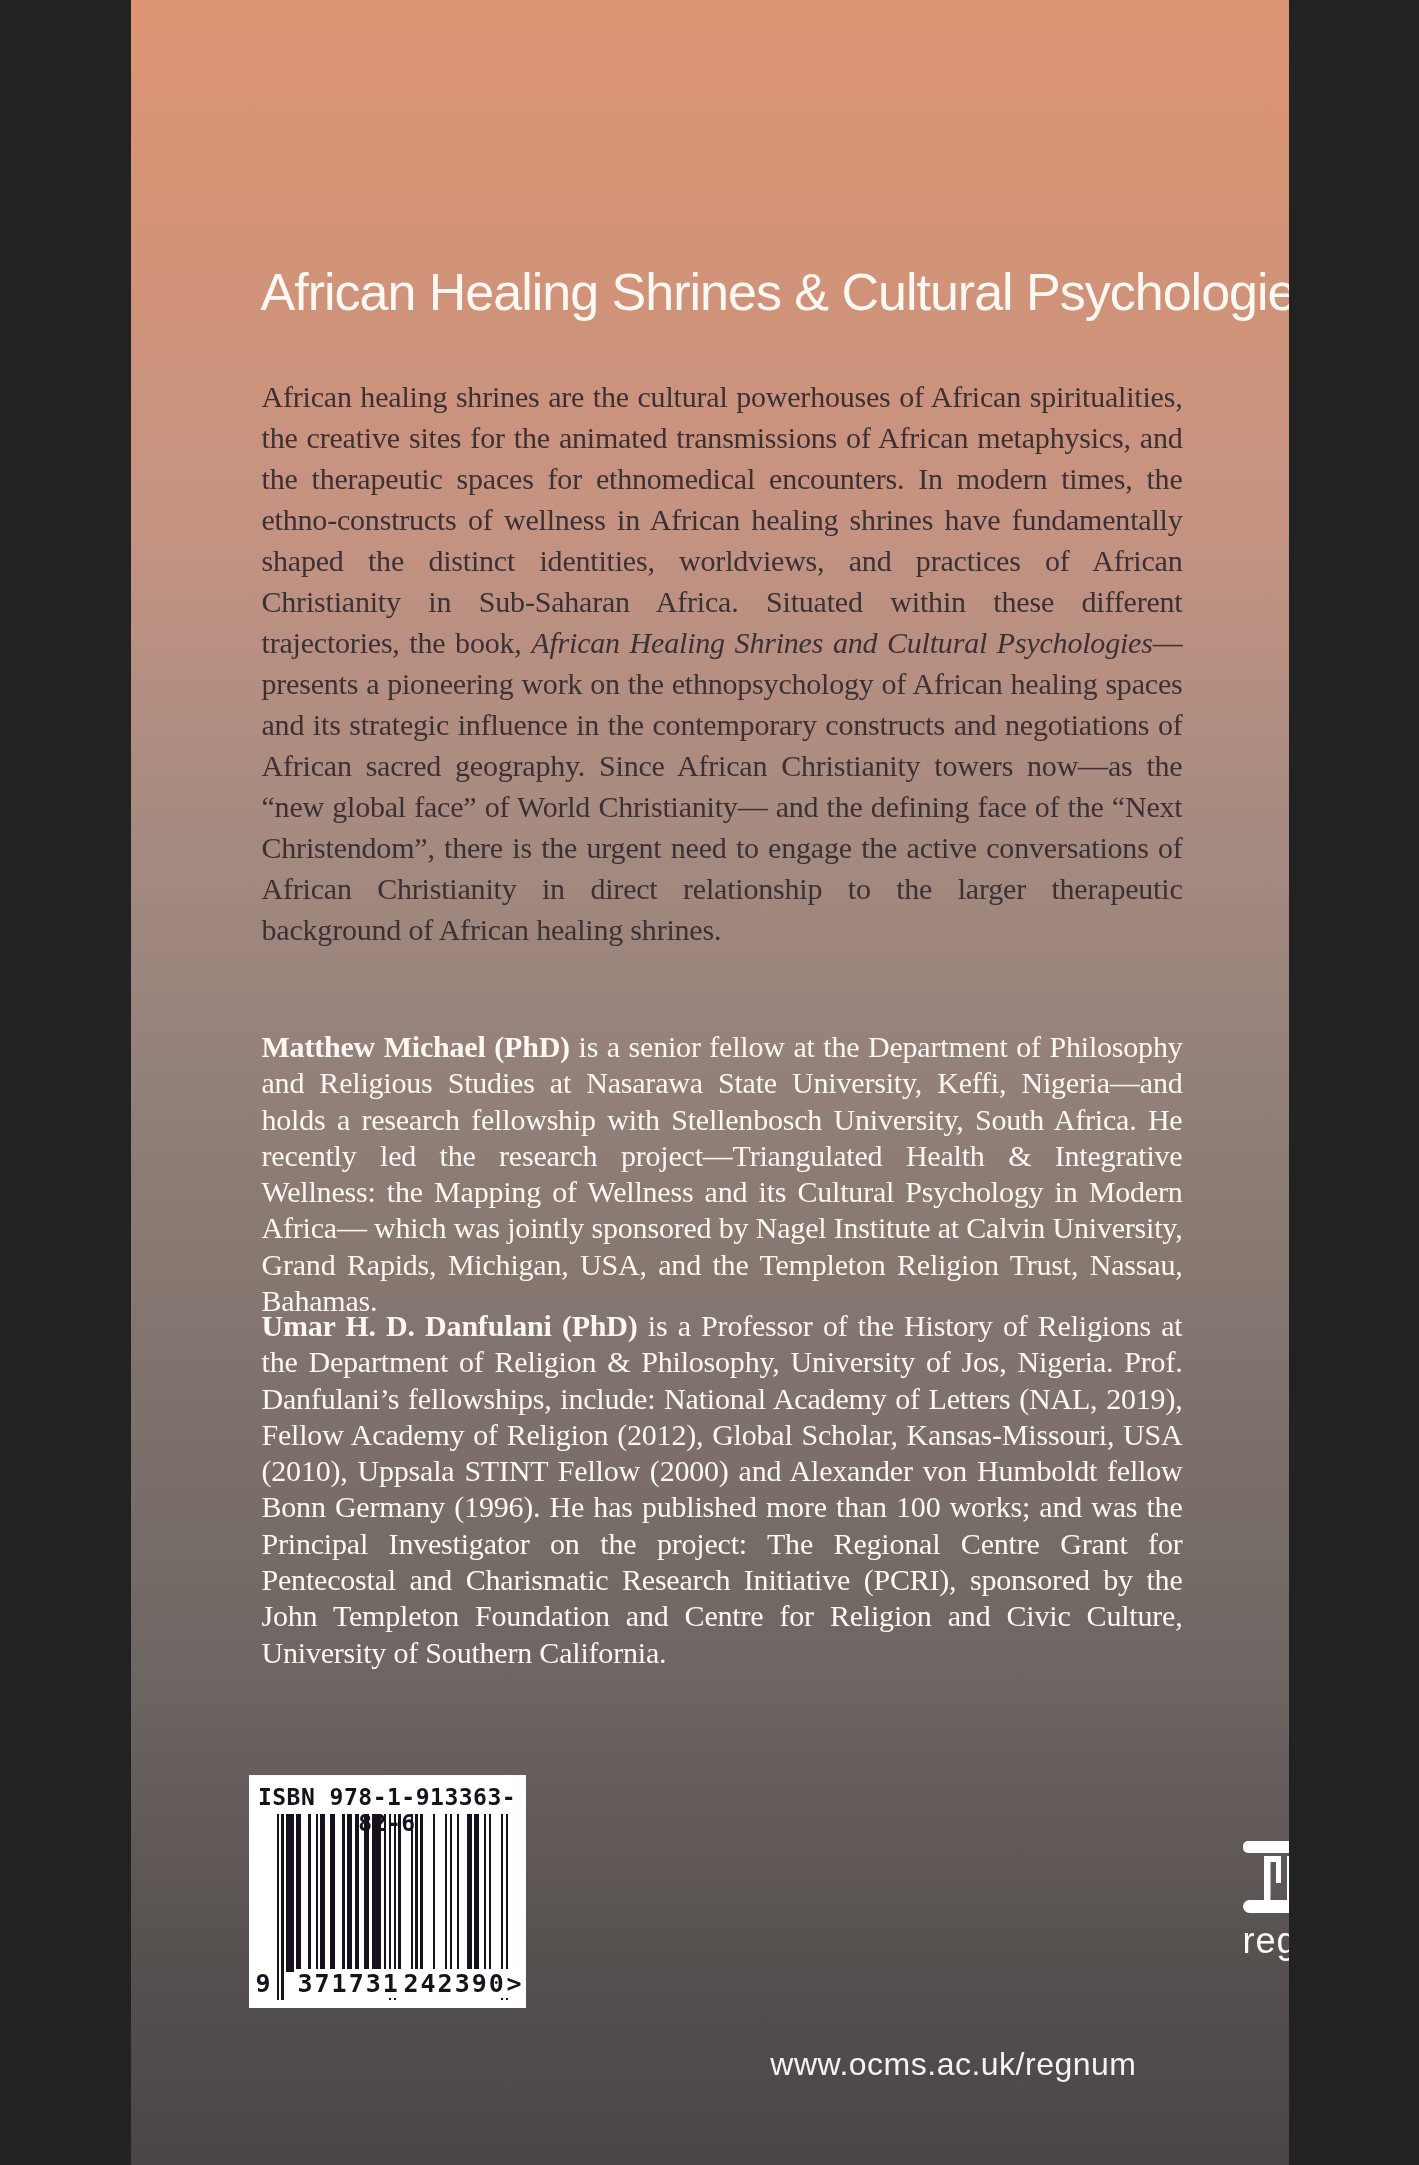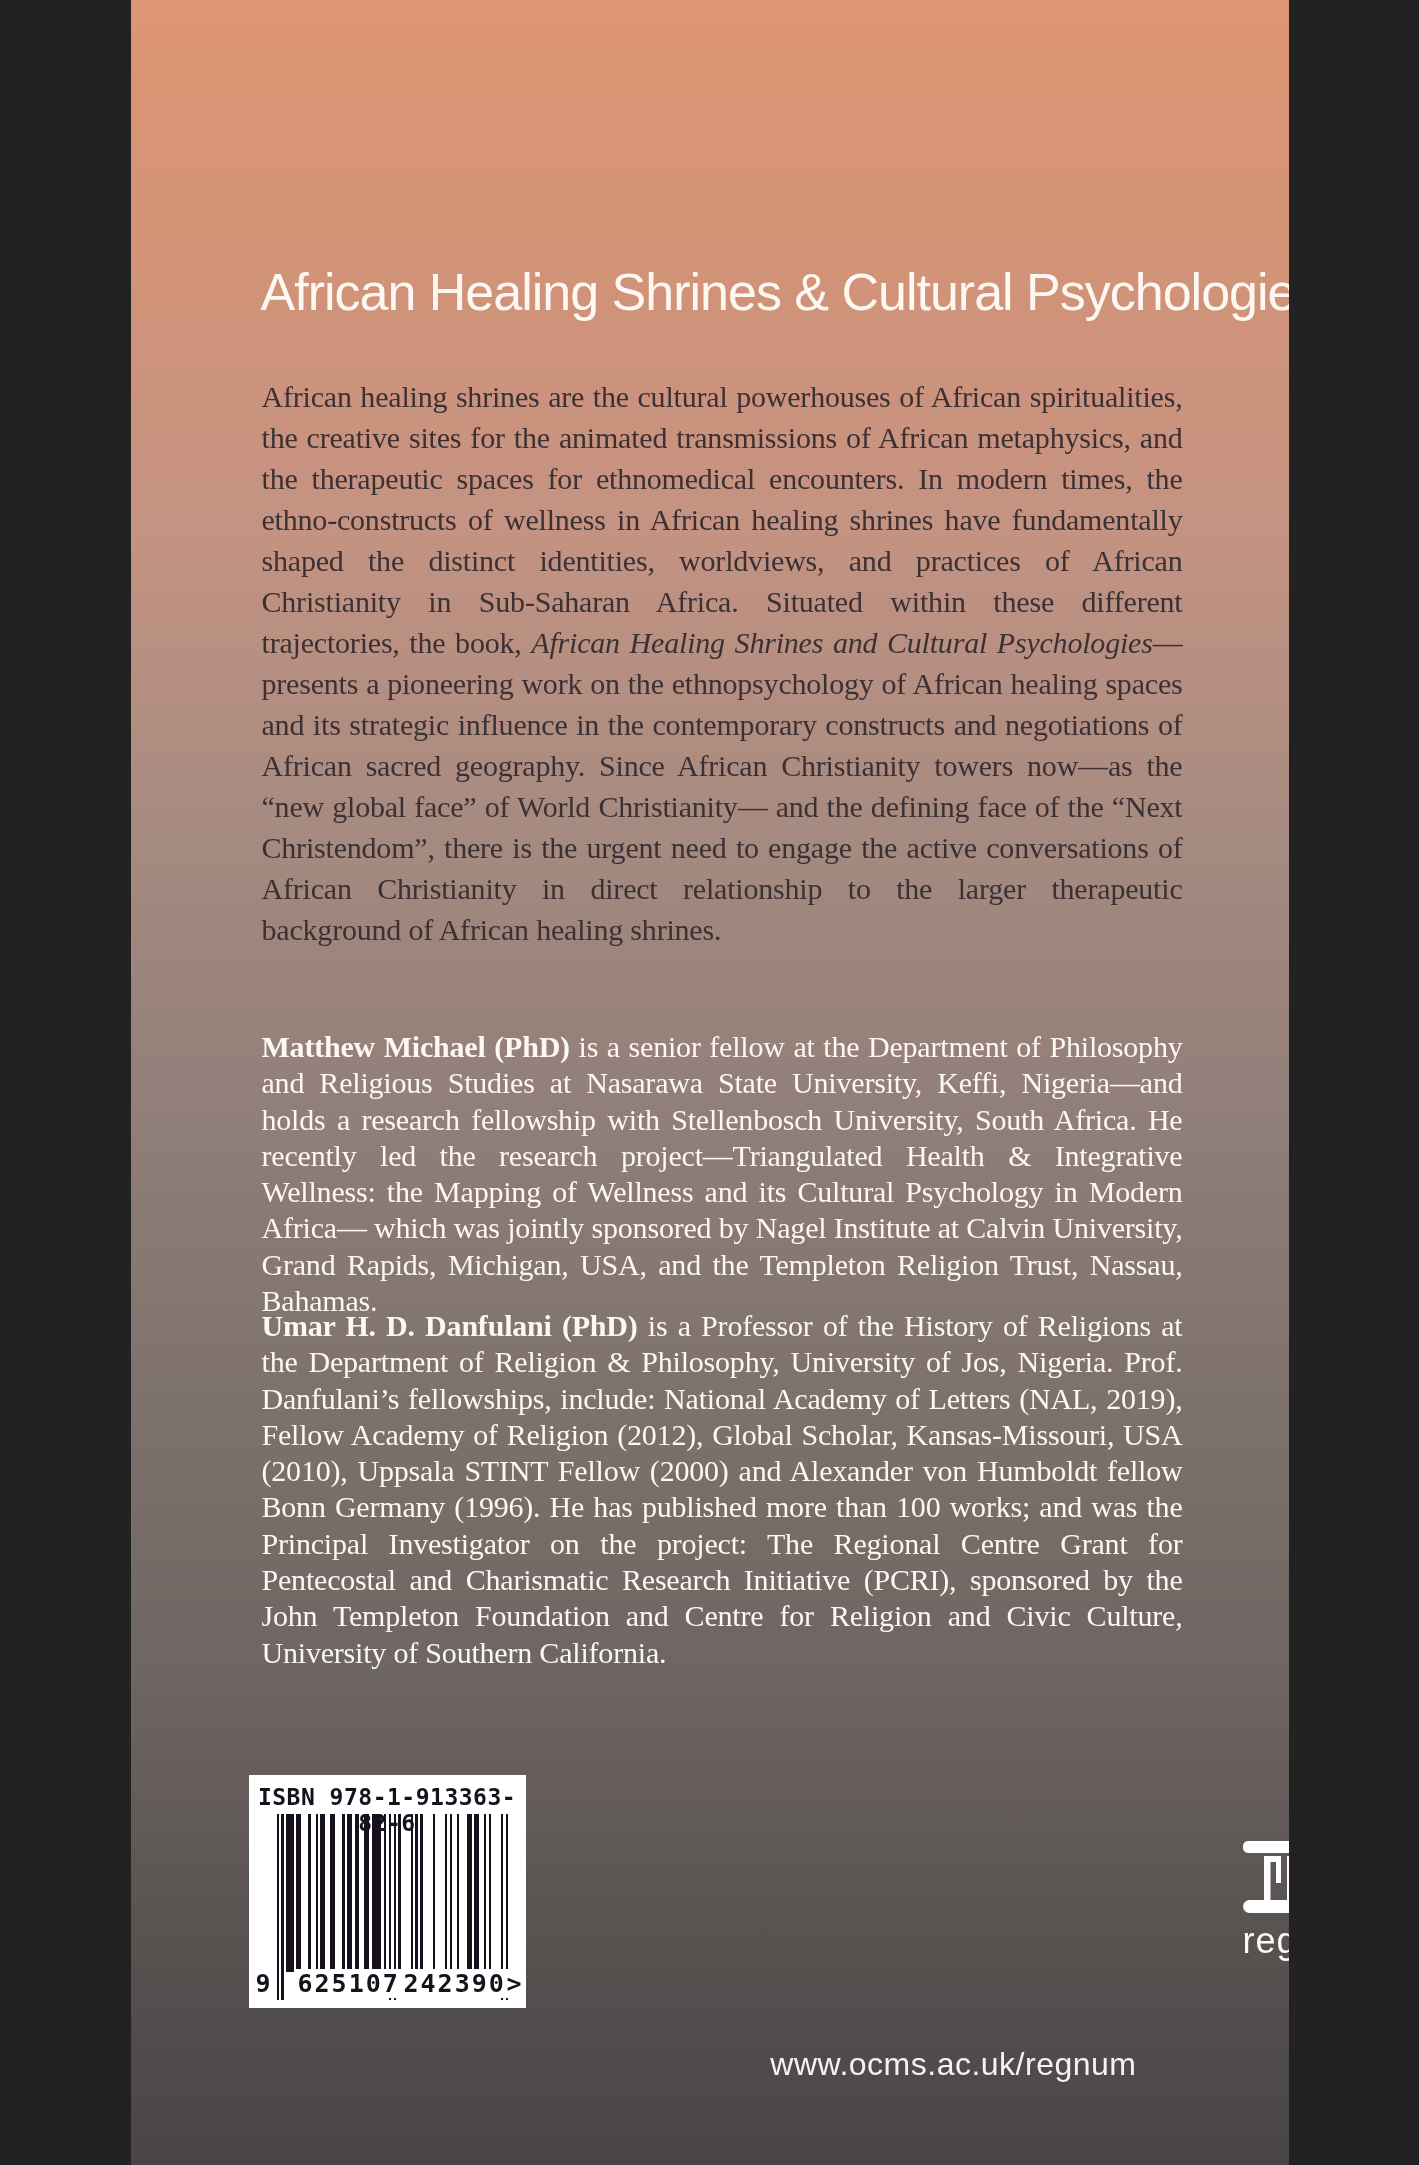--- a/index.html
+++ b/index.html
@@ -204,21 +204,21 @@
         <div class="m"></div>
         <div class="m"></div>
         <div class="m"></div>
         <div class="m"></div>
         <div class="m on guard"></div>
         <div class="m guard"></div>
         <div class="m on guard"></div>
       </div>
     <div class="ean-digits">
       <span class="d-first">9</span>
-      <span class="d-g1">625107</span>
+      <span class="d-g1">371731</span>
       <span class="d-g2">242390</span>
       <span class="d-last">&gt;</span>
     </div>
   </div>
 
   <div class="logo">
     <svg width="126" height="124" viewBox="0 0 126 124" xmlns="http://www.w3.org/2000/svg">
       <g fill="#ffffff">
 
         <rect x="64" y="0" width="3.5" height="12" transform="rotate(8 65 6)"></rect>

